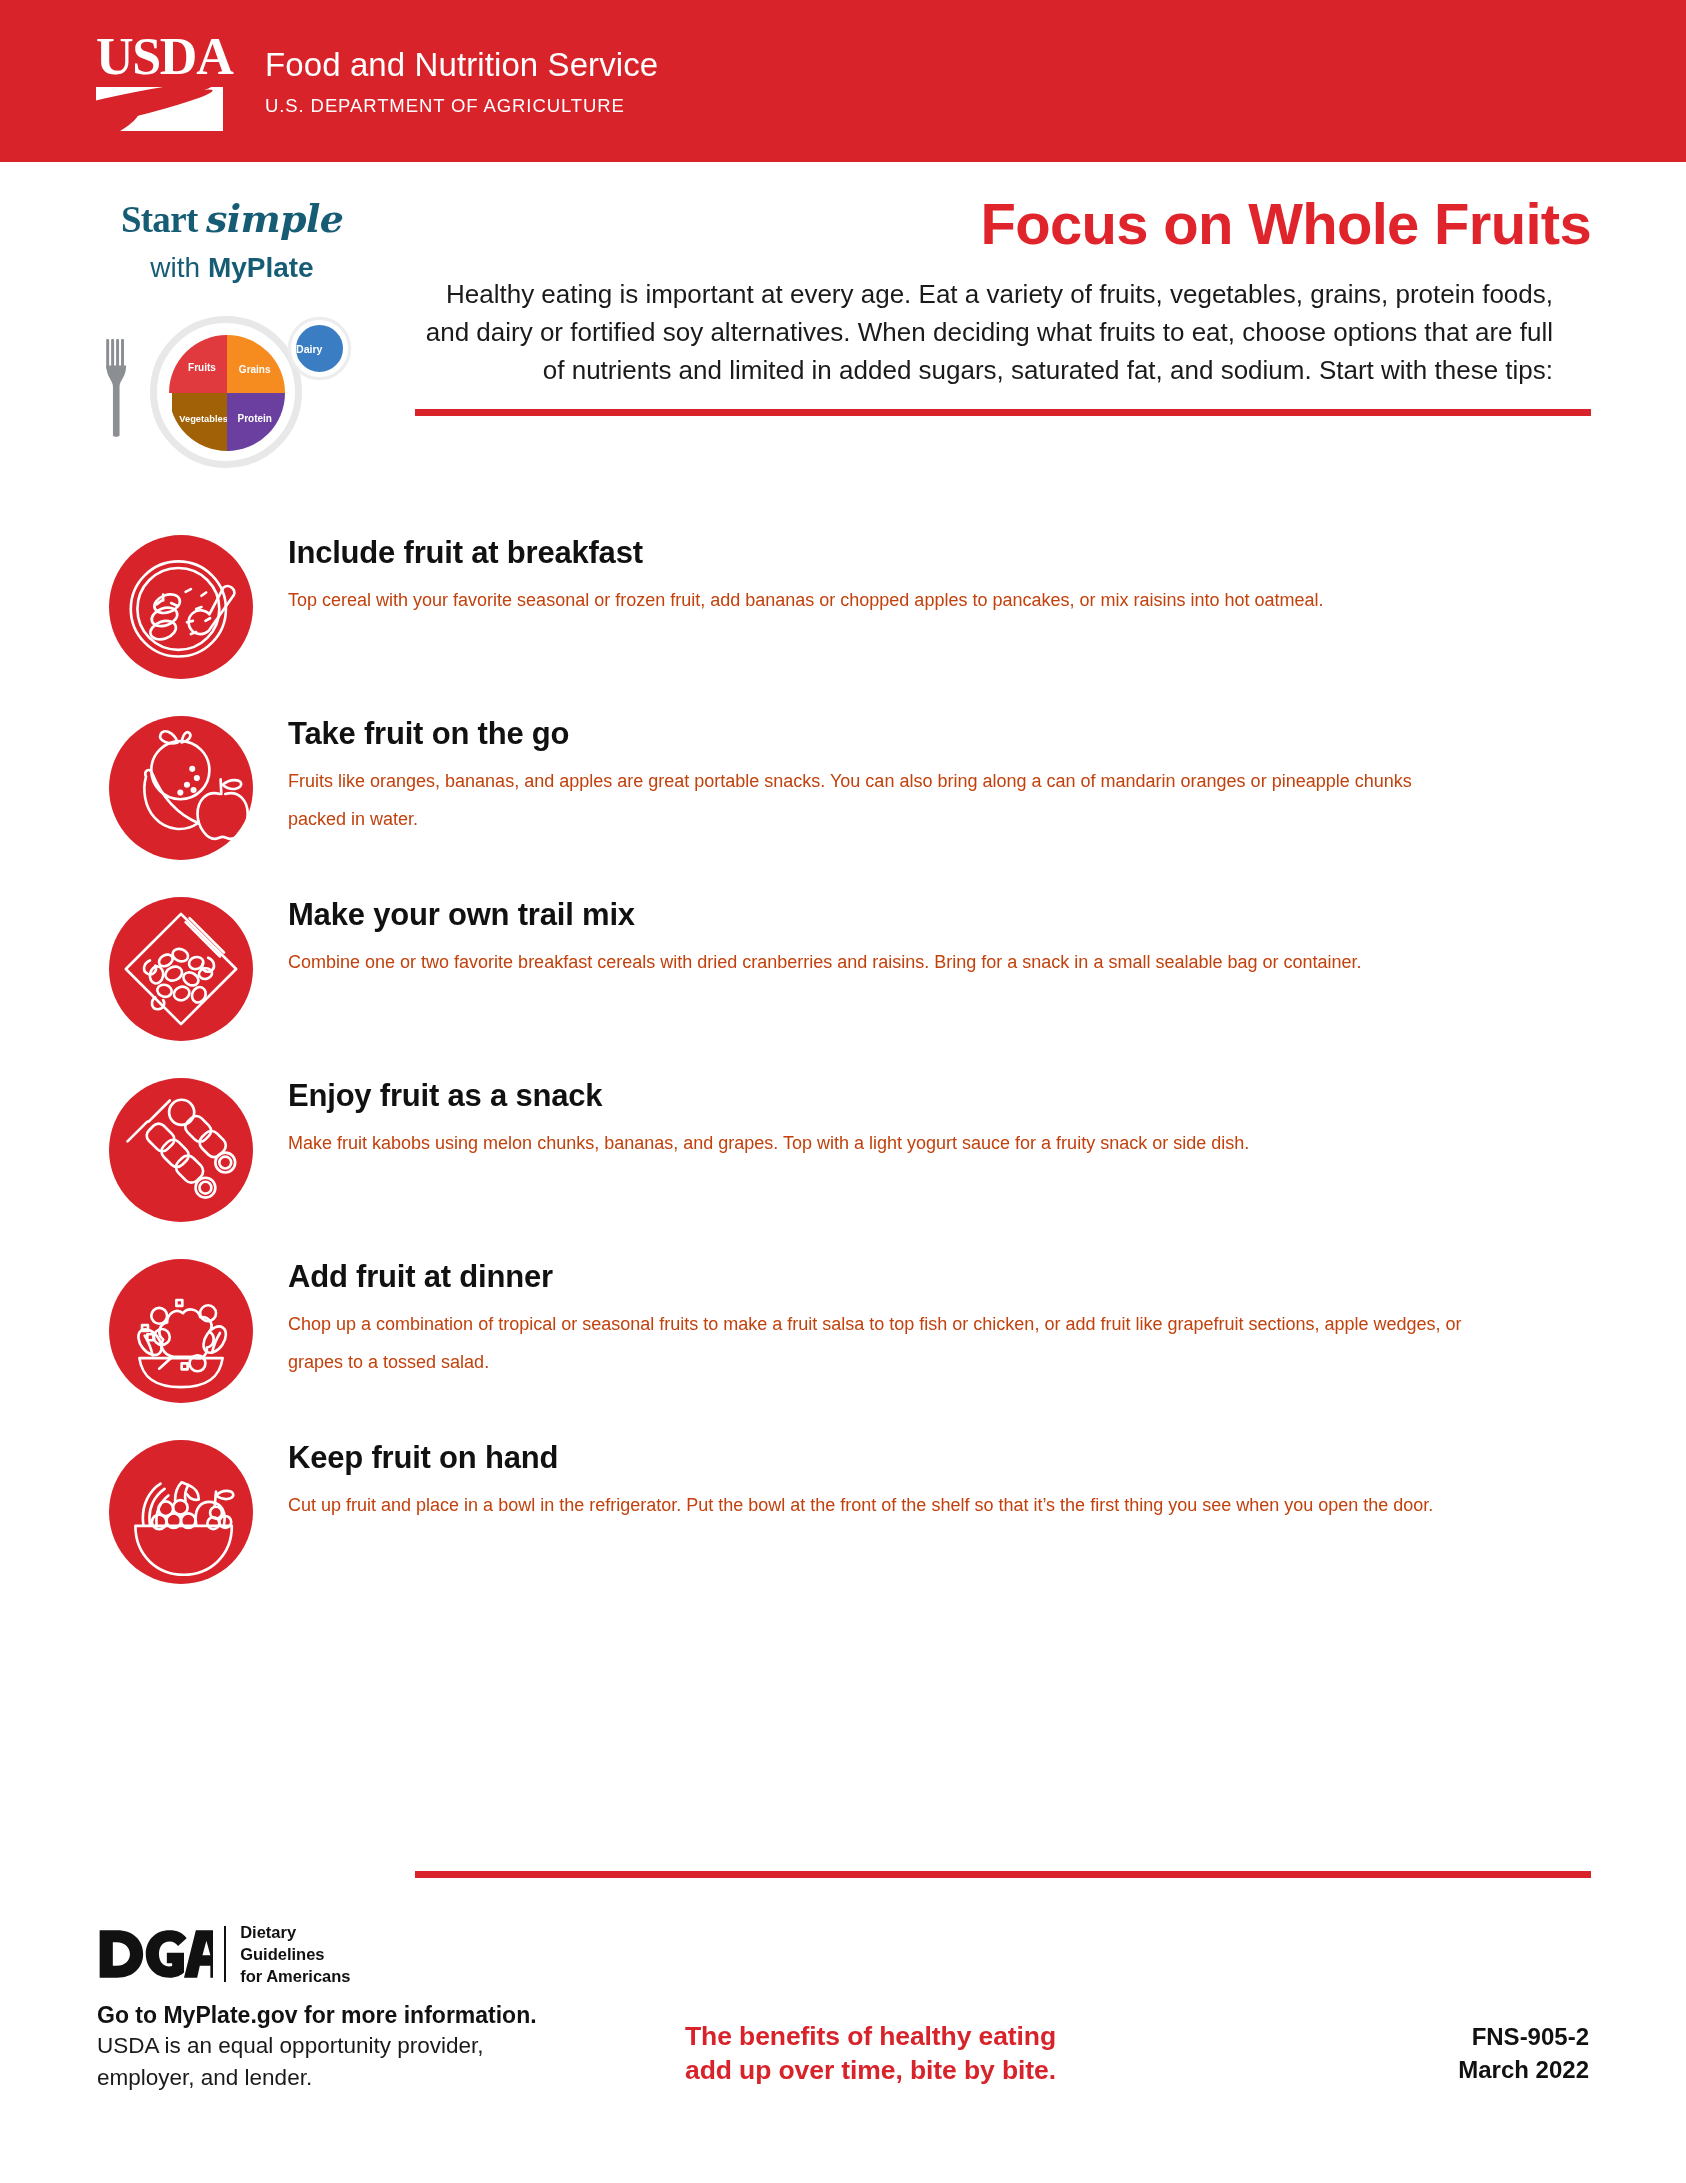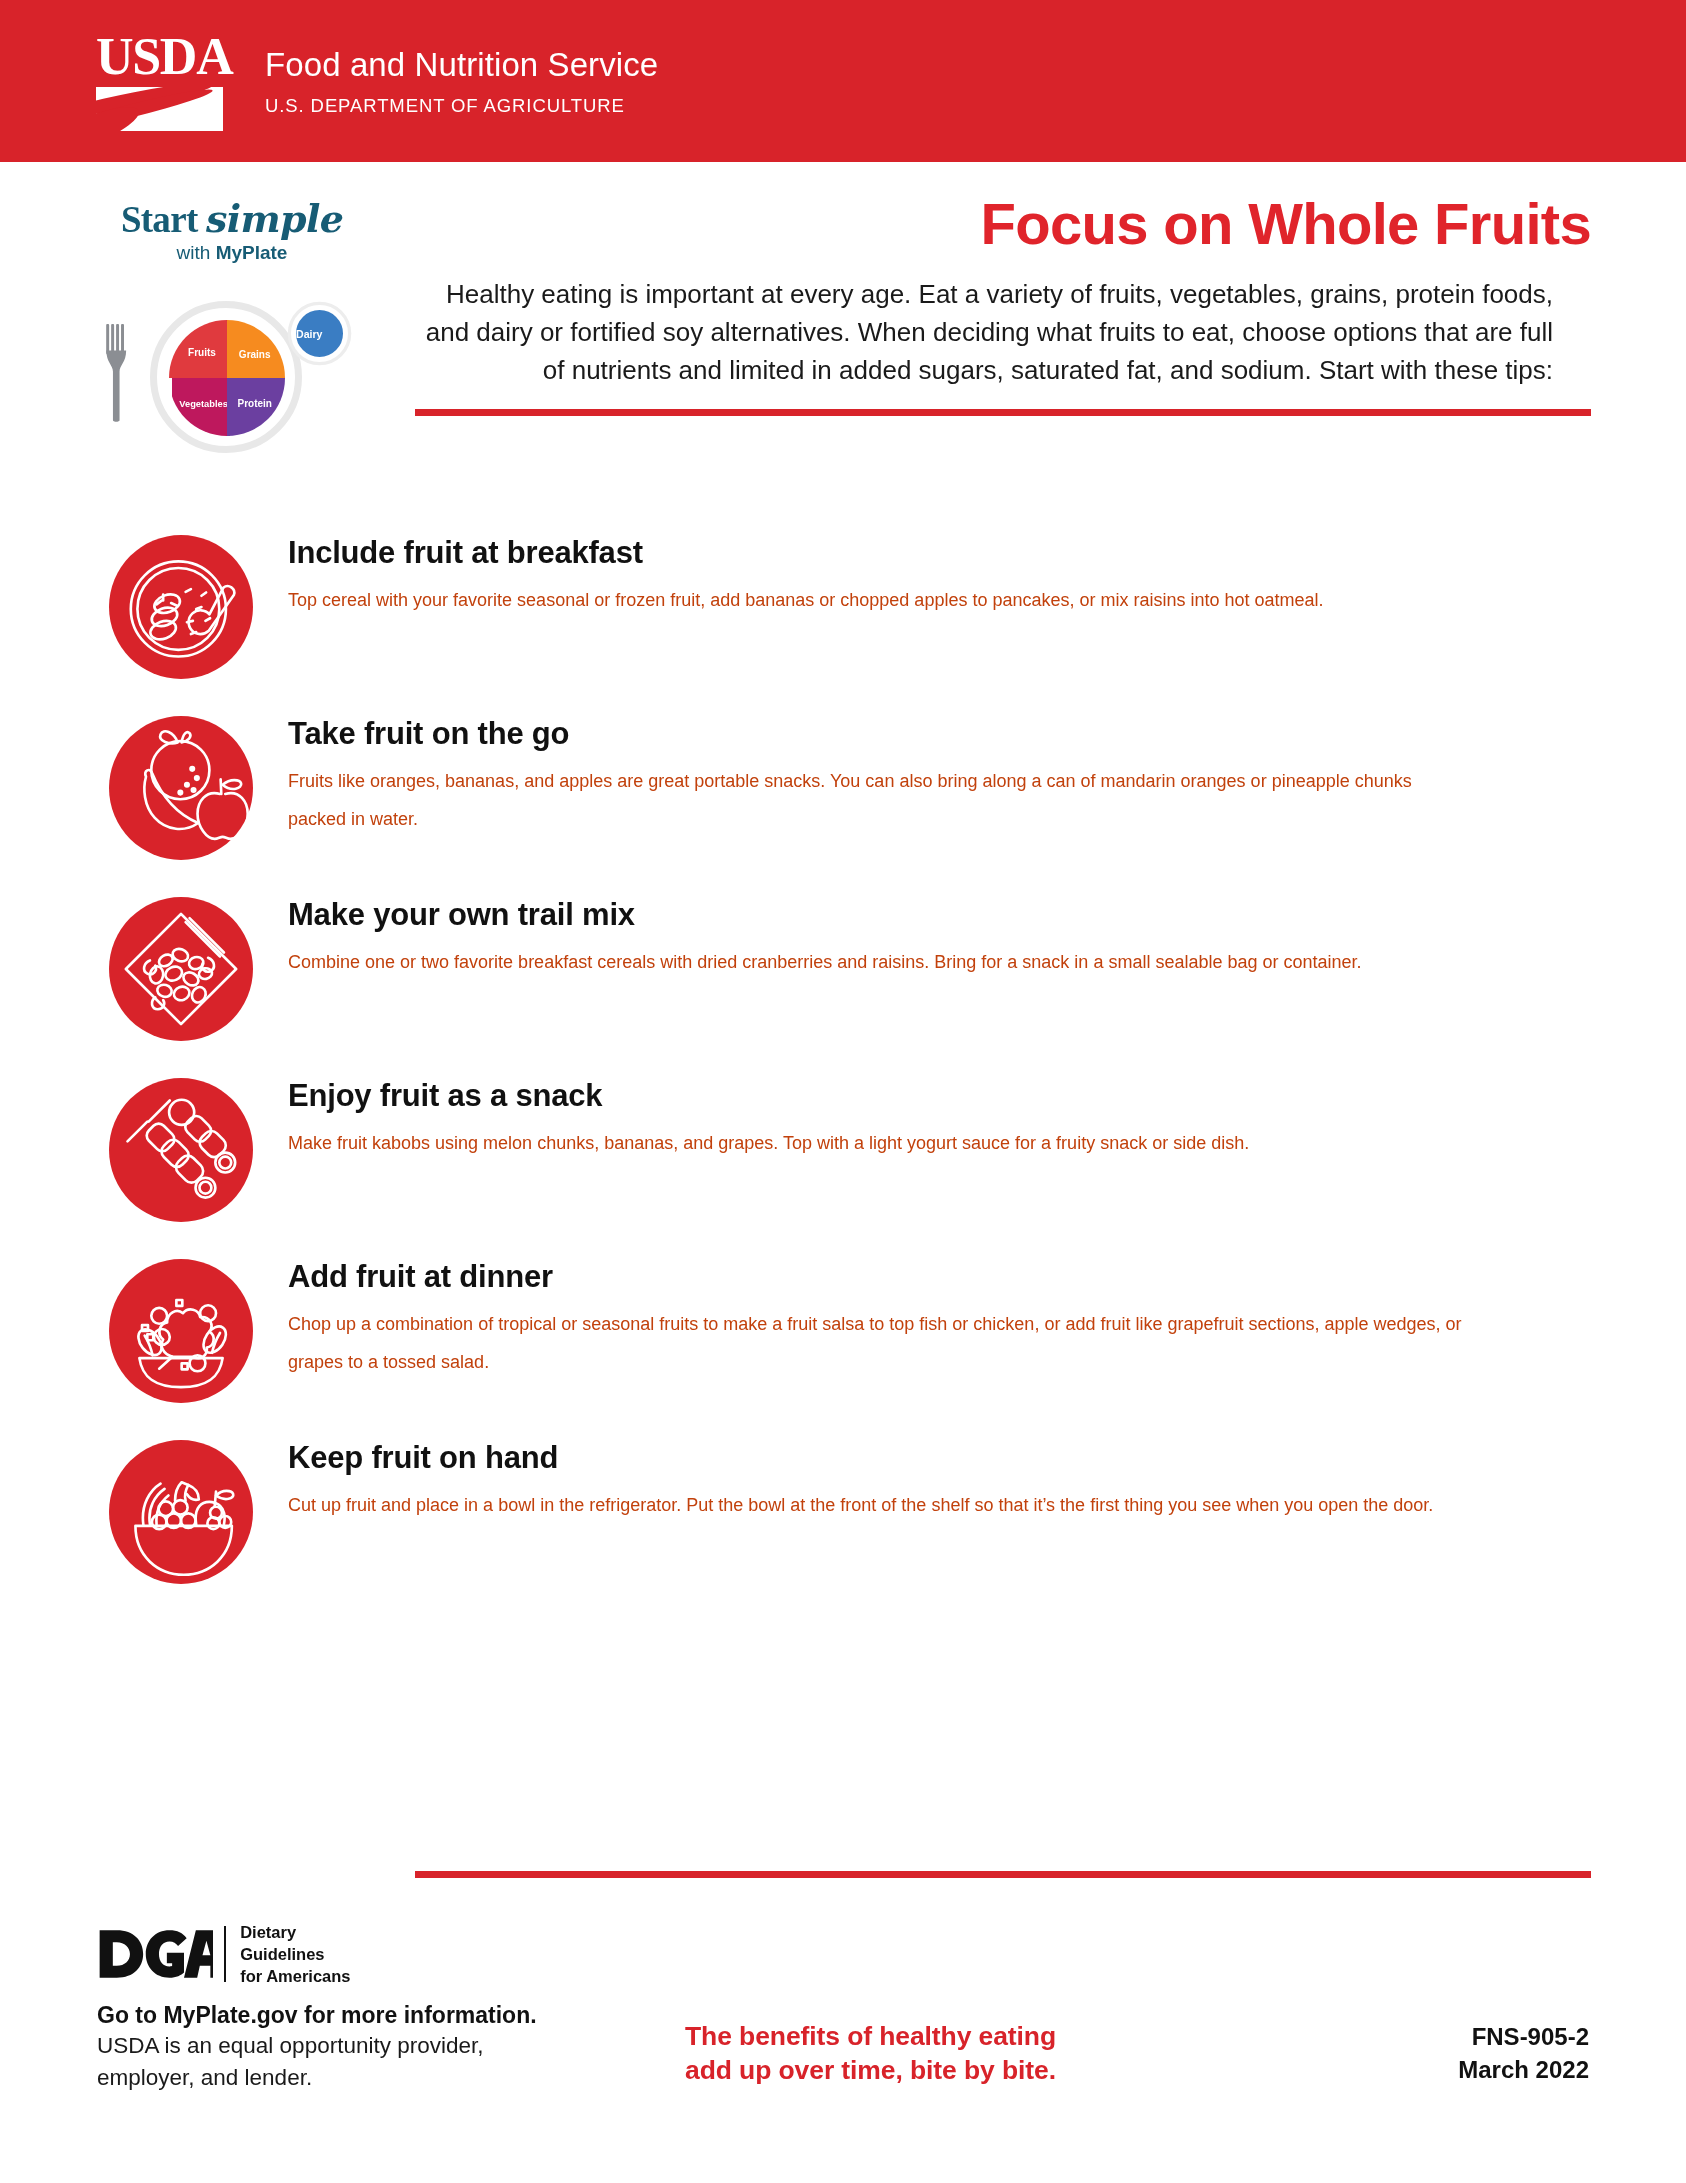--- a/index.html
+++ b/index.html
@@ -98,23 +98,23 @@
     letter-spacing: -0.7px;
   }
   .ssm-line1 .simple {
     font-family: "DejaVu Serif", serif;
     font-style: italic;
     font-weight: bold;
     font-size: 38px;
   }
   .ssm-line2 {
     color: #175C75;
-    font-size: 19px;
+    font-size: 28px;
     line-height: 26.5px;
-    margin-top: 0;
+    margin-top: 15px;
     font-weight: 400;
   }
   .ssm-line2 b { font-weight: bold; }
 
   
   .myplate {
     position: relative;
     width: 278px;
     height: 165px;
     margin-top: 16px;
@@ -145,21 +145,21 @@
     width: 50%; height: 50%;
     display: flex;
     align-items: center;
     justify-content: center;
     color: #ffffff;
     font-size: 10px;
     font-weight: bold;
   }
   .q-fruits   { left: 0;   top: 0;   background: #E03A3E; }
   .q-grains   { left: 50%; top: 0;   background: #F68B1F; }
-  .q-veg      { left: 3px;   top: 50%; background: #be185d; }
+  .q-veg      { left: 3px;   top: 50%; background: #a16207; }
   .q-protein  { left: 50%; top: 50%; background: #6B3FA0; }
   .q-fruits span  { transform: translate(4px, 2.6px); }
   .q-grains span  { transform: translate(-1.3px, 5.3px); }
   .q-veg span     { transform: translate(2.6px, -2.6px); font-size: 9.3px; }
   .q-protein span { transform: translate(-1.3px, -4px); }
 
   .dairy {
     position: absolute;
     left: 198px; top: 22.5px;
     width: 57px; height: 57px;

